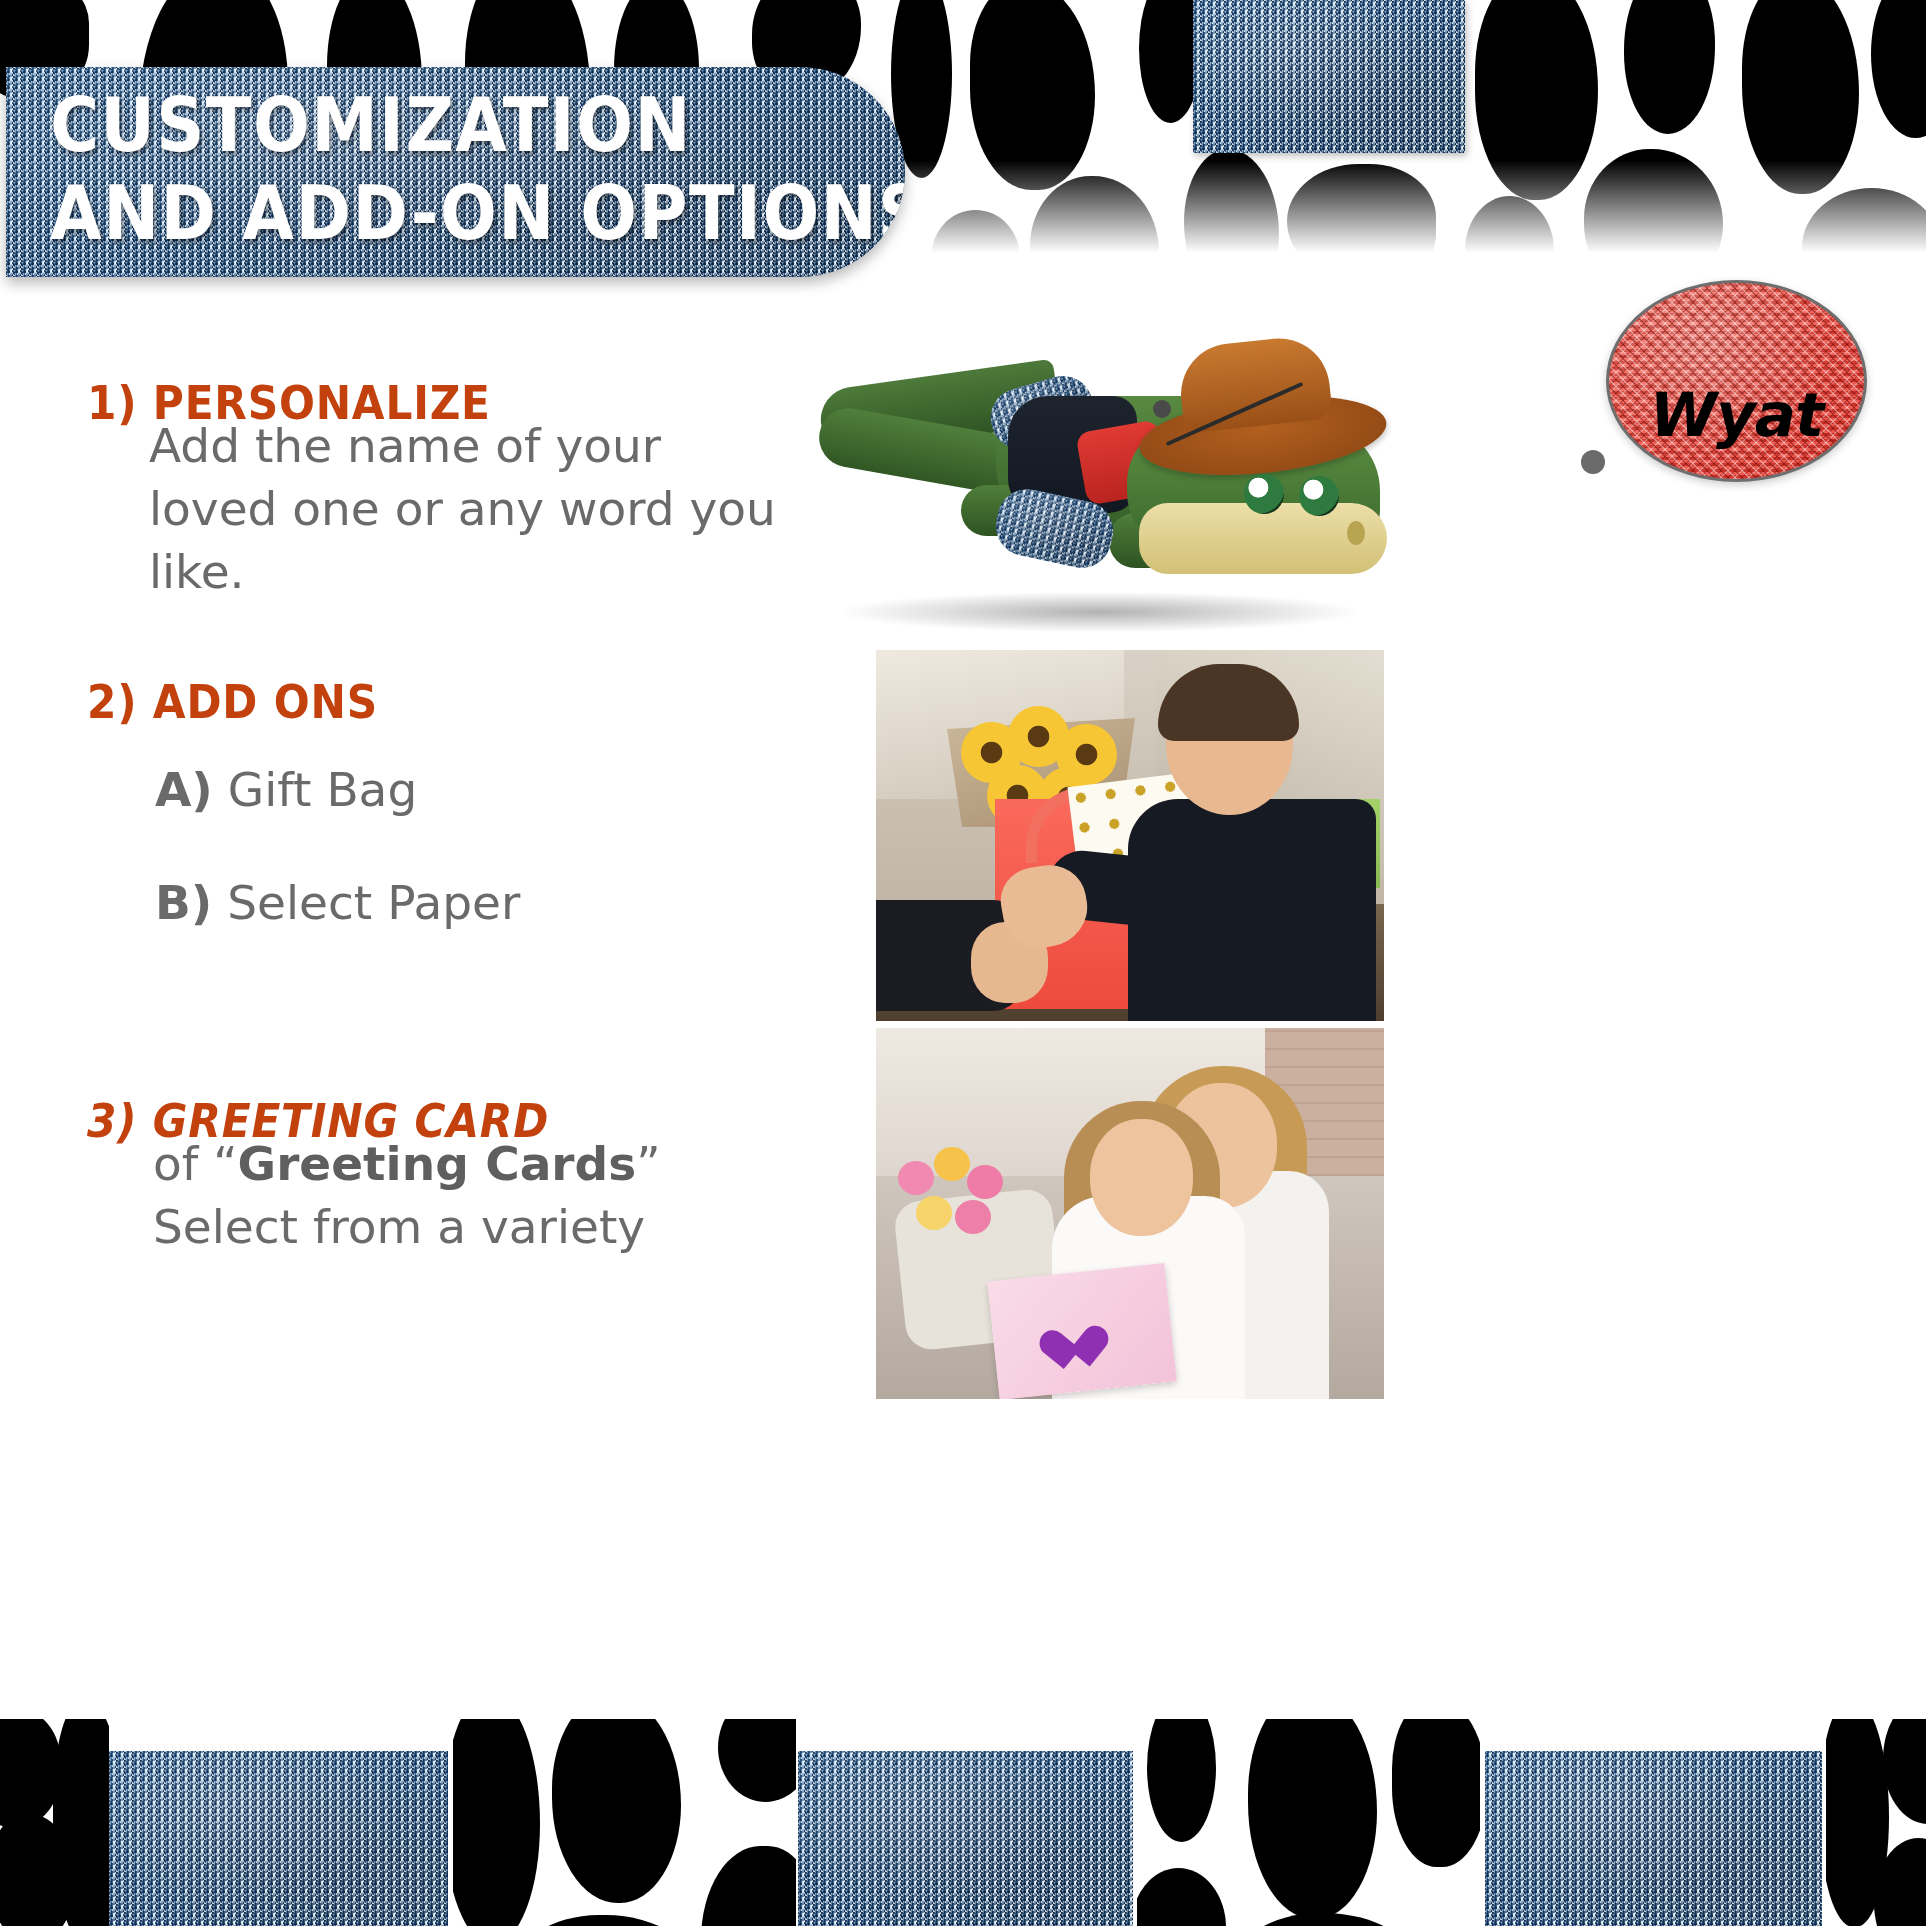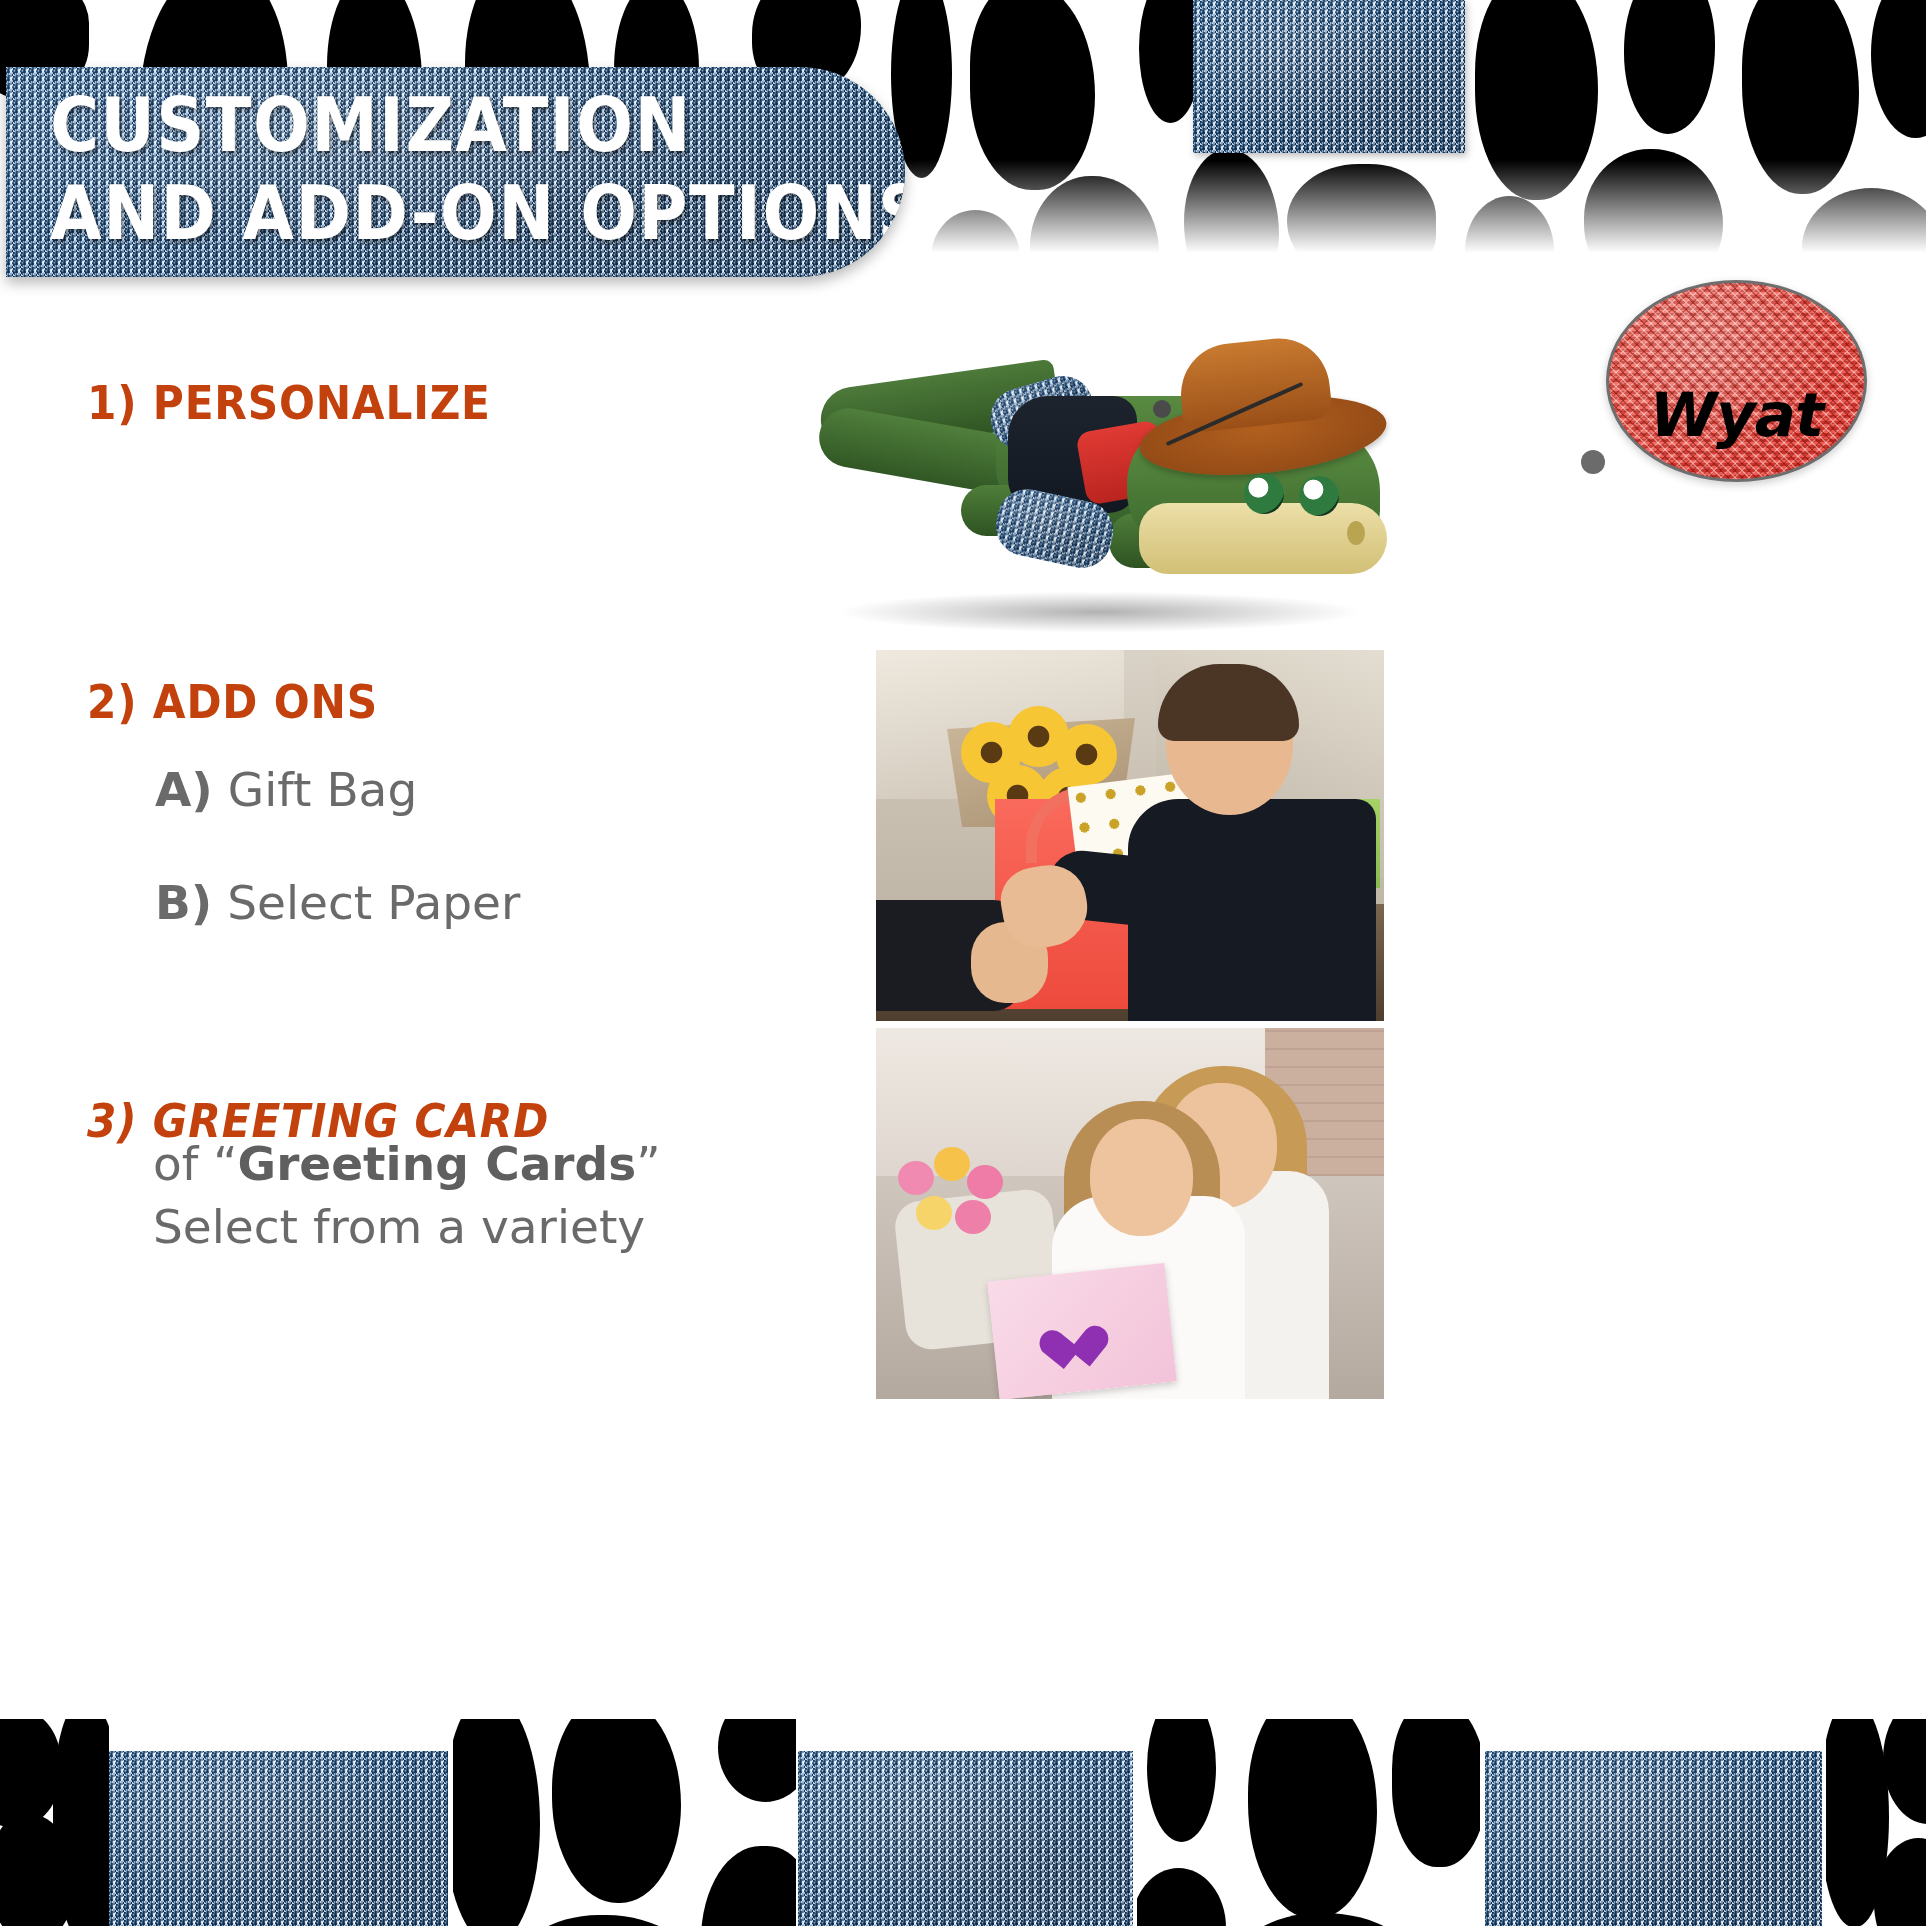--- a/index.html
+++ b/index.html
@@ -254,20 +254,24 @@
               box-shadow:2px 3px 7px rgba(0,0,0,.25);"></div>
 
   <div id="header-banner" class="denim">
     <div class="htext">
       <div>CUSTOMIZATION</div>
       <div>AND ADD-ON OPTIONS</div>
     </div>
   </div>
 
   <div class="sec-title" style="left:87px;top:351px;">1) PERSONALIZE</div>
+  <div class="sec-body" style="left:149px;top:414px;width:713px;">
+    <div>Add the name of your</div>
+    <div>loved one or any word you like.</div>
+  </div>
 
   <div class="sec-title" style="left:87px;top:650px;">2) ADD ONS</div>
 
   <div class="sub-item" style="left:155px;top:762px;">
     <span class="ltr">A)</span>
     <span>Gift Bag</span>
   </div>
 
   <div class="sub-item" style="left:155px;top:875px;">
     <span class="ltr">B)</span>

